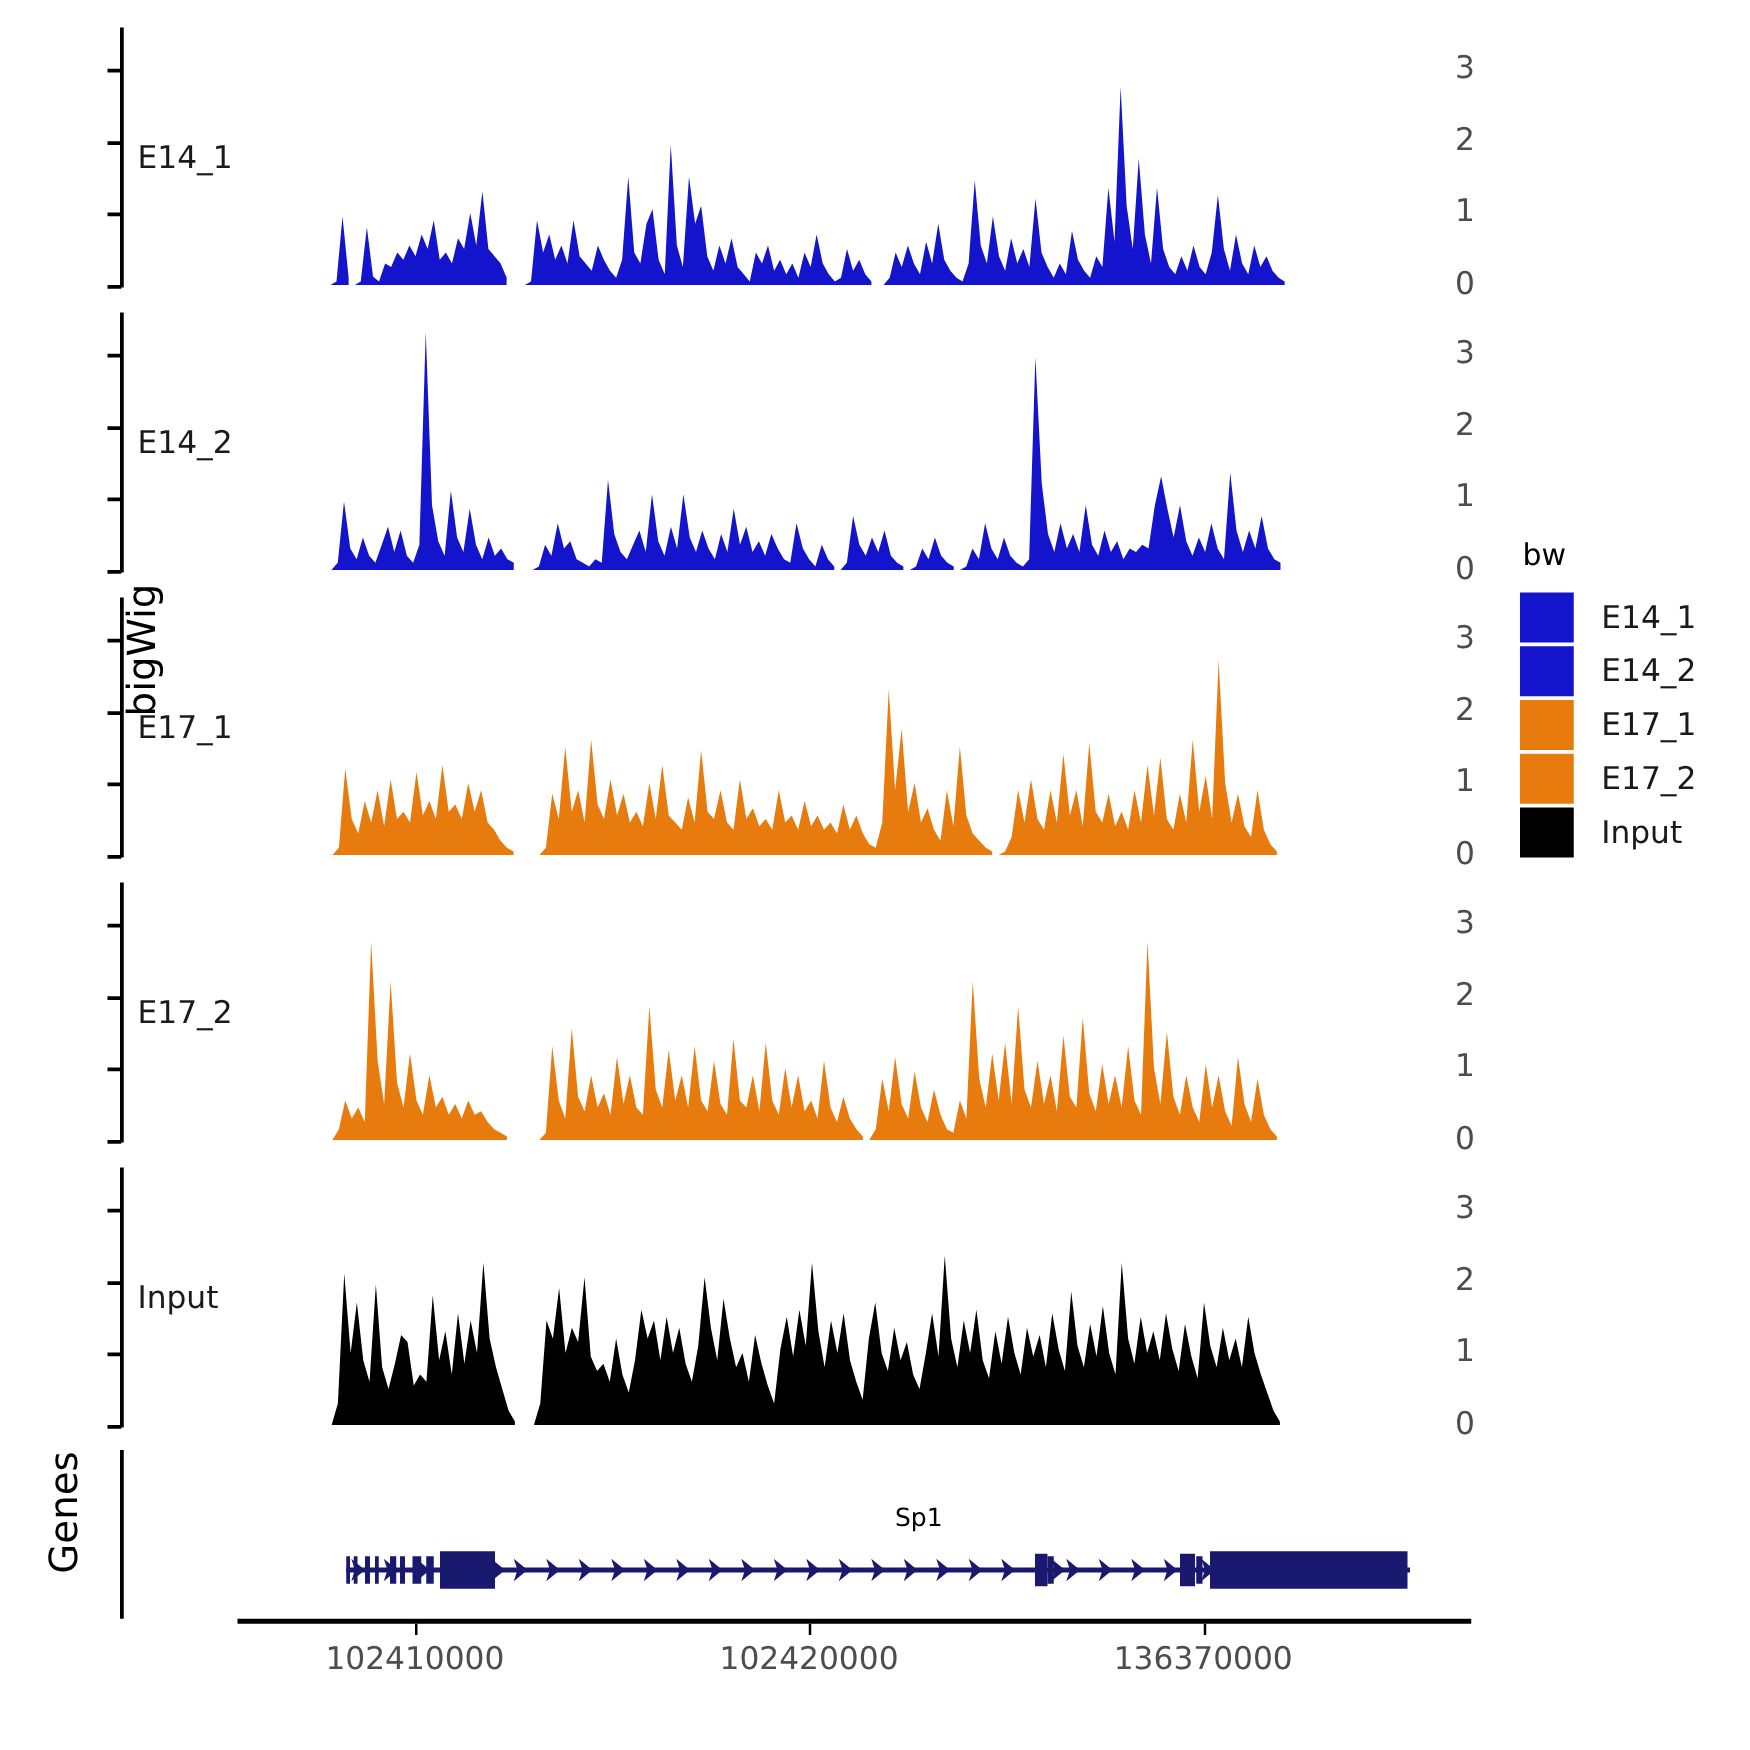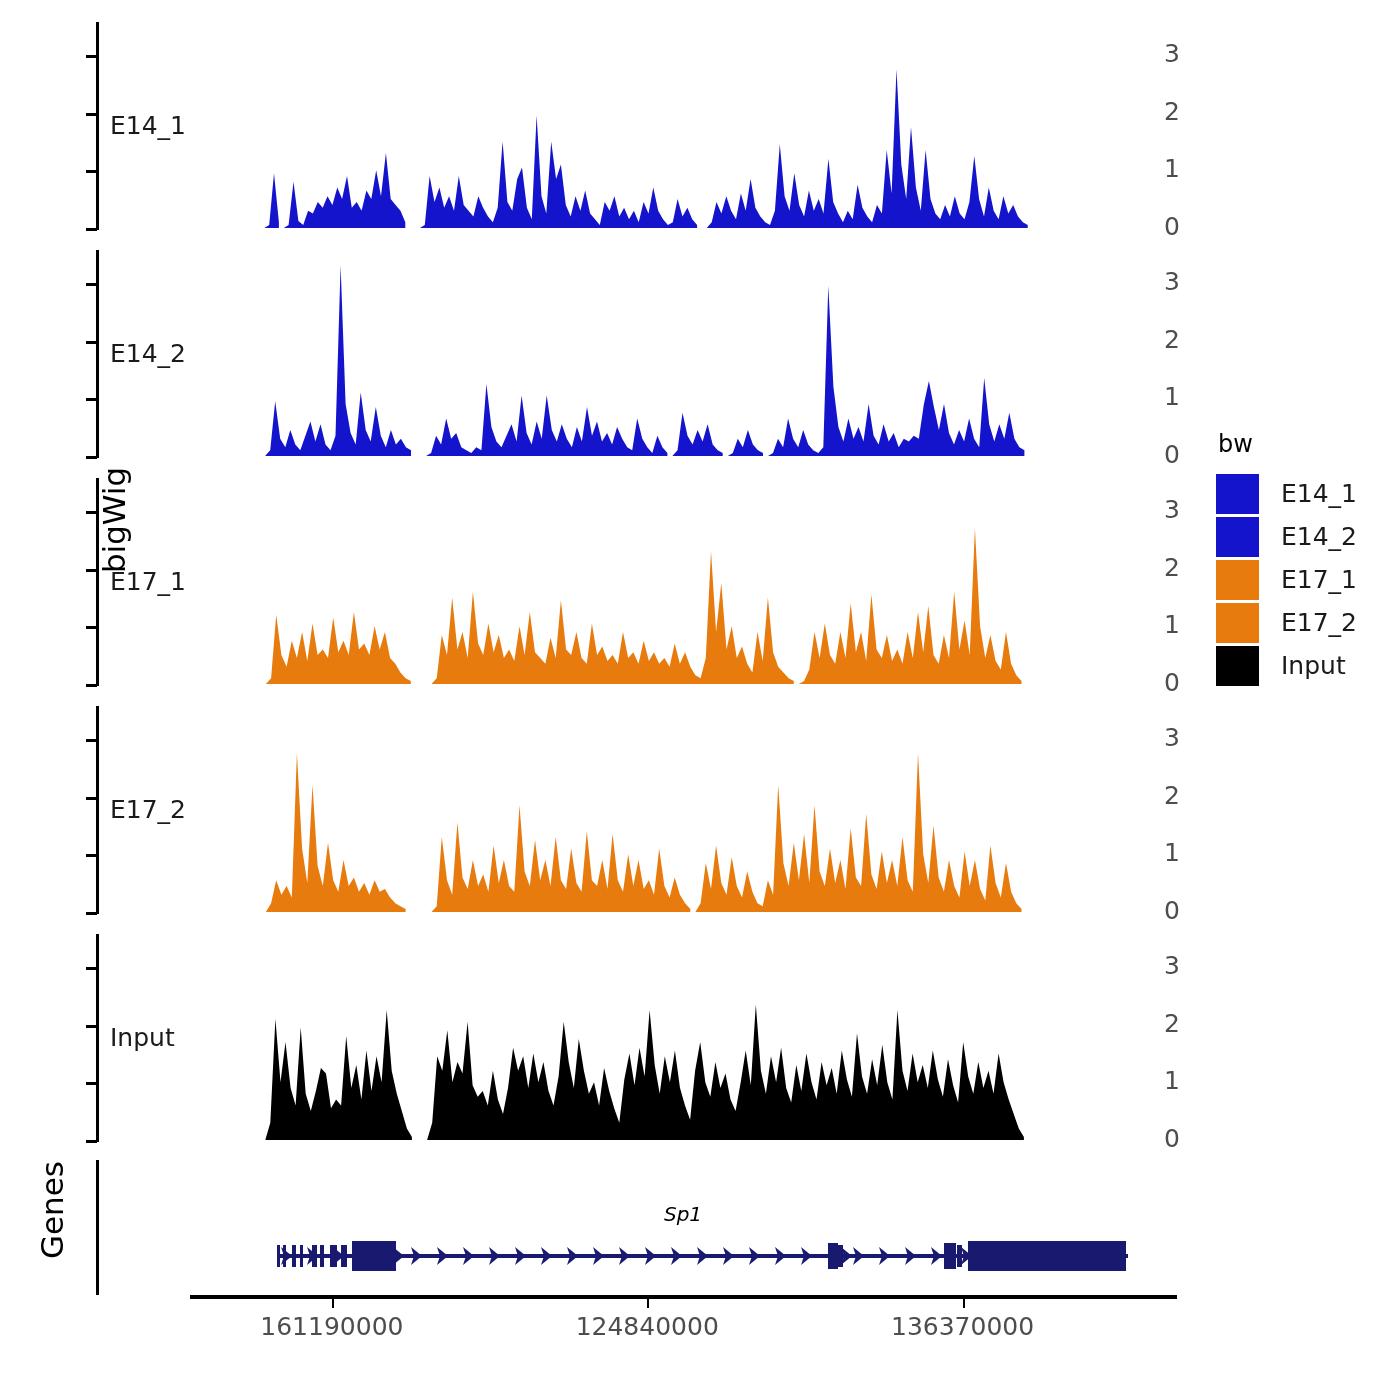--- a/index.html
+++ b/index.html
@@ -186,21 +186,21 @@
         <div class="track-name" style="top: 89px;">Input</div>
         <svg class="wave" width="1180" height="208">
           <path d="M 265.3 206 L 265.3 206.0 L 270.3 188.7 L 275.4 84.8 L 280.5 148.3 L 285.5 107.9 L 290.6 154.1 L 295.6 171.4 L 300.7 93.5 L 305.7 159.8 L 310.8 177.1 L 315.9 156.9 L 320.9 133.9 L 326.0 139.6 L 331.0 174.3 L 336.1 165.6 L 341.1 171.4 L 346.2 102.1 L 351.3 154.1 L 356.3 131.0 L 361.4 165.6 L 366.4 116.5 L 371.5 156.9 L 376.5 122.3 L 381.6 148.3 L 386.7 76.1 L 391.7 136.7 L 396.8 159.8 L 401.8 177.1 L 406.9 194.5 L 411.9 203.1 L 411.9 206 Z" fill="#000000"></path>
           <path d="M 427.1 206 L 427.1 206.0 L 432.2 188.7 L 437.2 122.3 L 442.3 136.7 L 447.3 96.3 L 452.4 148.3 L 457.5 128.1 L 462.5 139.6 L 467.6 87.7 L 472.6 151.2 L 477.7 162.7 L 482.7 156.9 L 487.8 171.4 L 492.9 136.7 L 497.9 165.6 L 503.0 180.0 L 508.0 154.1 L 513.1 113.7 L 518.1 136.7 L 523.2 122.3 L 528.3 154.1 L 533.3 119.4 L 538.4 148.3 L 543.4 128.1 L 548.5 156.9 L 553.5 171.4 L 558.6 142.5 L 563.7 87.7 L 568.7 128.1 L 573.8 154.1 L 578.8 105.0 L 583.9 136.7 L 588.9 159.8 L 594.0 148.3 L 599.1 171.4 L 604.1 133.9 L 609.2 156.9 L 614.2 174.3 L 619.3 188.7 L 624.3 145.4 L 629.4 119.4 L 634.5 151.2 L 639.5 113.7 L 644.6 142.5 L 649.6 76.1 L 654.7 131.0 L 659.7 159.8 L 664.8 122.3 L 669.9 148.3 L 674.9 116.5 L 680.0 154.1 L 685.0 171.4 L 690.1 185.8 L 695.1 136.7 L 700.2 107.9 L 705.3 148.3 L 710.3 162.7 L 715.4 128.1 L 720.4 154.1 L 725.5 139.6 L 730.5 165.6 L 735.6 177.1 L 740.7 148.3 L 745.7 116.5 L 750.8 151.2 L 755.8 70.4 L 760.9 136.7 L 765.9 159.8 L 771.0 122.3 L 776.1 148.3 L 781.1 113.7 L 786.2 154.1 L 791.2 168.5 L 796.3 131.0 L 801.3 156.9 L 806.4 119.4 L 811.5 148.3 L 816.5 165.6 L 821.6 128.1 L 826.6 151.2 L 831.7 133.9 L 836.7 159.8 L 841.8 116.5 L 846.9 145.4 L 851.9 162.7 L 857.0 99.2 L 862.0 142.5 L 867.1 159.8 L 872.1 125.2 L 877.2 151.2 L 882.3 110.8 L 887.3 148.3 L 892.4 165.6 L 897.4 76.1 L 902.5 136.7 L 907.5 156.9 L 912.6 119.4 L 917.7 148.3 L 922.7 131.0 L 927.8 154.1 L 932.8 116.5 L 937.9 145.4 L 942.9 162.7 L 948.0 125.2 L 953.1 151.2 L 958.1 168.5 L 963.2 107.9 L 968.2 142.5 L 973.3 159.8 L 978.3 128.1 L 983.4 154.1 L 988.5 136.7 L 993.5 159.8 L 998.6 119.4 L 1003.6 148.3 L 1008.7 165.6 L 1013.7 180.0 L 1018.8 194.5 L 1023.9 203.1 L 1023.9 206 Z" fill="#000000"></path>
         </svg>
       </div>
     </div>
 
   <div class="gene-panel" id="gene-panel" style="top:1160px;height:135px;width:1180px;">
     <div class="spine"></div>
-    <div class="gene-label" id="gene-label" style="left:683px;top:42px;font-style:italic;">Sp1</div>
+    <div class="gene-label" id="gene-label" style="left:735px;top:42px;">Sp1</div>
     <svg class="gene-svg" id="gene-svg" width="1180" height="135">
         <rect x="277" y="94" width="851" height="4" fill="#191970"></rect>
         <rect x="277" y="85" width="3" height="22" fill="#191970"></rect>
         <rect x="283" y="85" width="3" height="22" fill="#191970"></rect>
         <rect x="292" y="85" width="4" height="22" fill="#191970"></rect>
         <rect x="300" y="85" width="3" height="22" fill="#191970"></rect>
         <rect x="312" y="85" width="5" height="22" fill="#191970"></rect>
         <rect x="320" y="85" width="4" height="22" fill="#191970"></rect>
         <rect x="330" y="85" width="7" height="22" fill="#191970"></rect>
         <rect x="341" y="85" width="6" height="22" fill="#191970"></rect>
@@ -235,23 +235,23 @@
         <path d="M 931 87 L 942 96 L 931 105 L 934 96 Z" fill="#191970"></path>
         <path d="M 393 87 L 404 96 L 393 105 L 396 96 Z" fill="#191970"></path>
         <path d="M 841 87 L 852 96 L 841 105 L 844 96 Z" fill="#191970"></path>
         <path d="M 961 87 L 972 96 L 961 105 L 964 96 Z" fill="#191970"></path>
       </svg>
   </div>
 
   <div class="xaxis-line"></div>
   <div id="xticks">
       <div class="xtick" style="left: 331.901px;"></div>
-      <div class="xticklabel" style="left: 331.901px;">161190000</div>
+      <div class="xticklabel" style="left: 331.901px;">102410000</div>
       <div class="xtick" style="left: 647.236px;"></div>
-      <div class="xticklabel" style="left: 647.236px;">124840000</div>
+      <div class="xticklabel" style="left: 647.236px;">102420000</div>
       <div class="xtick" style="left: 962.572px;"></div>
       <div class="xticklabel" style="left: 962.572px;">136370000</div>
     </div>
 
   <div class="legend">
     <div class="legend-title">bw</div>
     <div id="legend-rows">
         <div class="legend-row">
           <div class="legend-key" style="background: rgb(20, 20, 204);"></div>
           <div class="legend-text">E14_1</div>

